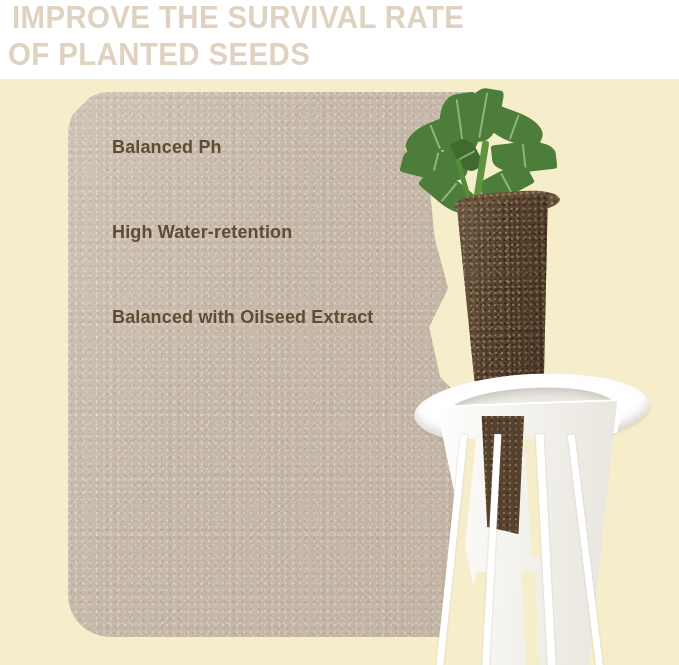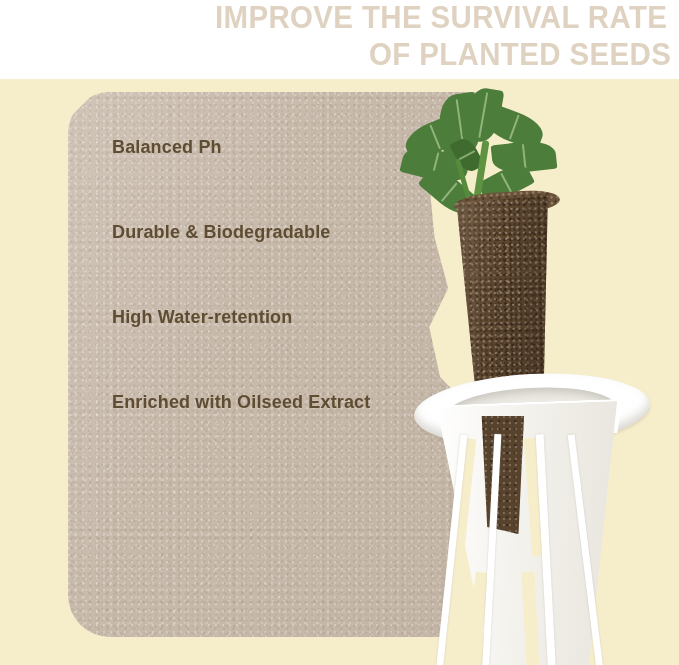--- a/index.html
+++ b/index.html
@@ -8,21 +8,21 @@
     background:#ffffff;
     font-family:"Liberation Sans", sans-serif;
     position:relative;
   }
   #stage{position:absolute;inset:0;width:679px;height:665px;overflow:hidden;background:#ffffff;}
 
   
   .header{
     position:absolute;left:0;top:0;width:679px;height:79px;
     background:#ffffff;
-    display:flex;flex-direction:column;align-items:flex-end;justify-content:flex-start;
+    display:flex;flex-direction:column;align-items:flex-start;justify-content:flex-start;
     z-index:6;
   }
   .title-line{
     font-family:"Liberation Sans", sans-serif;
     font-weight:bold;
     font-size:31px;
     letter-spacing:0.4px;
     color:#dfd2c0;
     text-transform:uppercase;
     line-height:1.02;
@@ -230,23 +230,22 @@
     <div class="title-line l1">IMPROVE THE SURVIVAL RATE</div>
     <div class="title-line l2">OF PLANTED SEEDS</div>
   </div>
 
   <div class="panel-wrap">
     <div class="panel"></div>
   </div>
 
   <div class="benefits">
     <div class="benefit">Balanced Ph</div>
-    <div class="benefit">Durable  &amp;  Biodegradable</div>
     <div class="benefit">High Water-retention</div>
-    <div class="benefit">Enriched with Oilseed Extract</div>
+    <div class="benefit">Balanced with Oilseed Extract</div>
   </div>
 
   <div class="cutout">
 
     <div class="sticker"></div>
 
     <div class="leaves">
       <div class="leaf" style="left:4px;  top:34px; width:62px; height:30px; transform:rotate(-22deg);">
           <i></i>
         </div>

